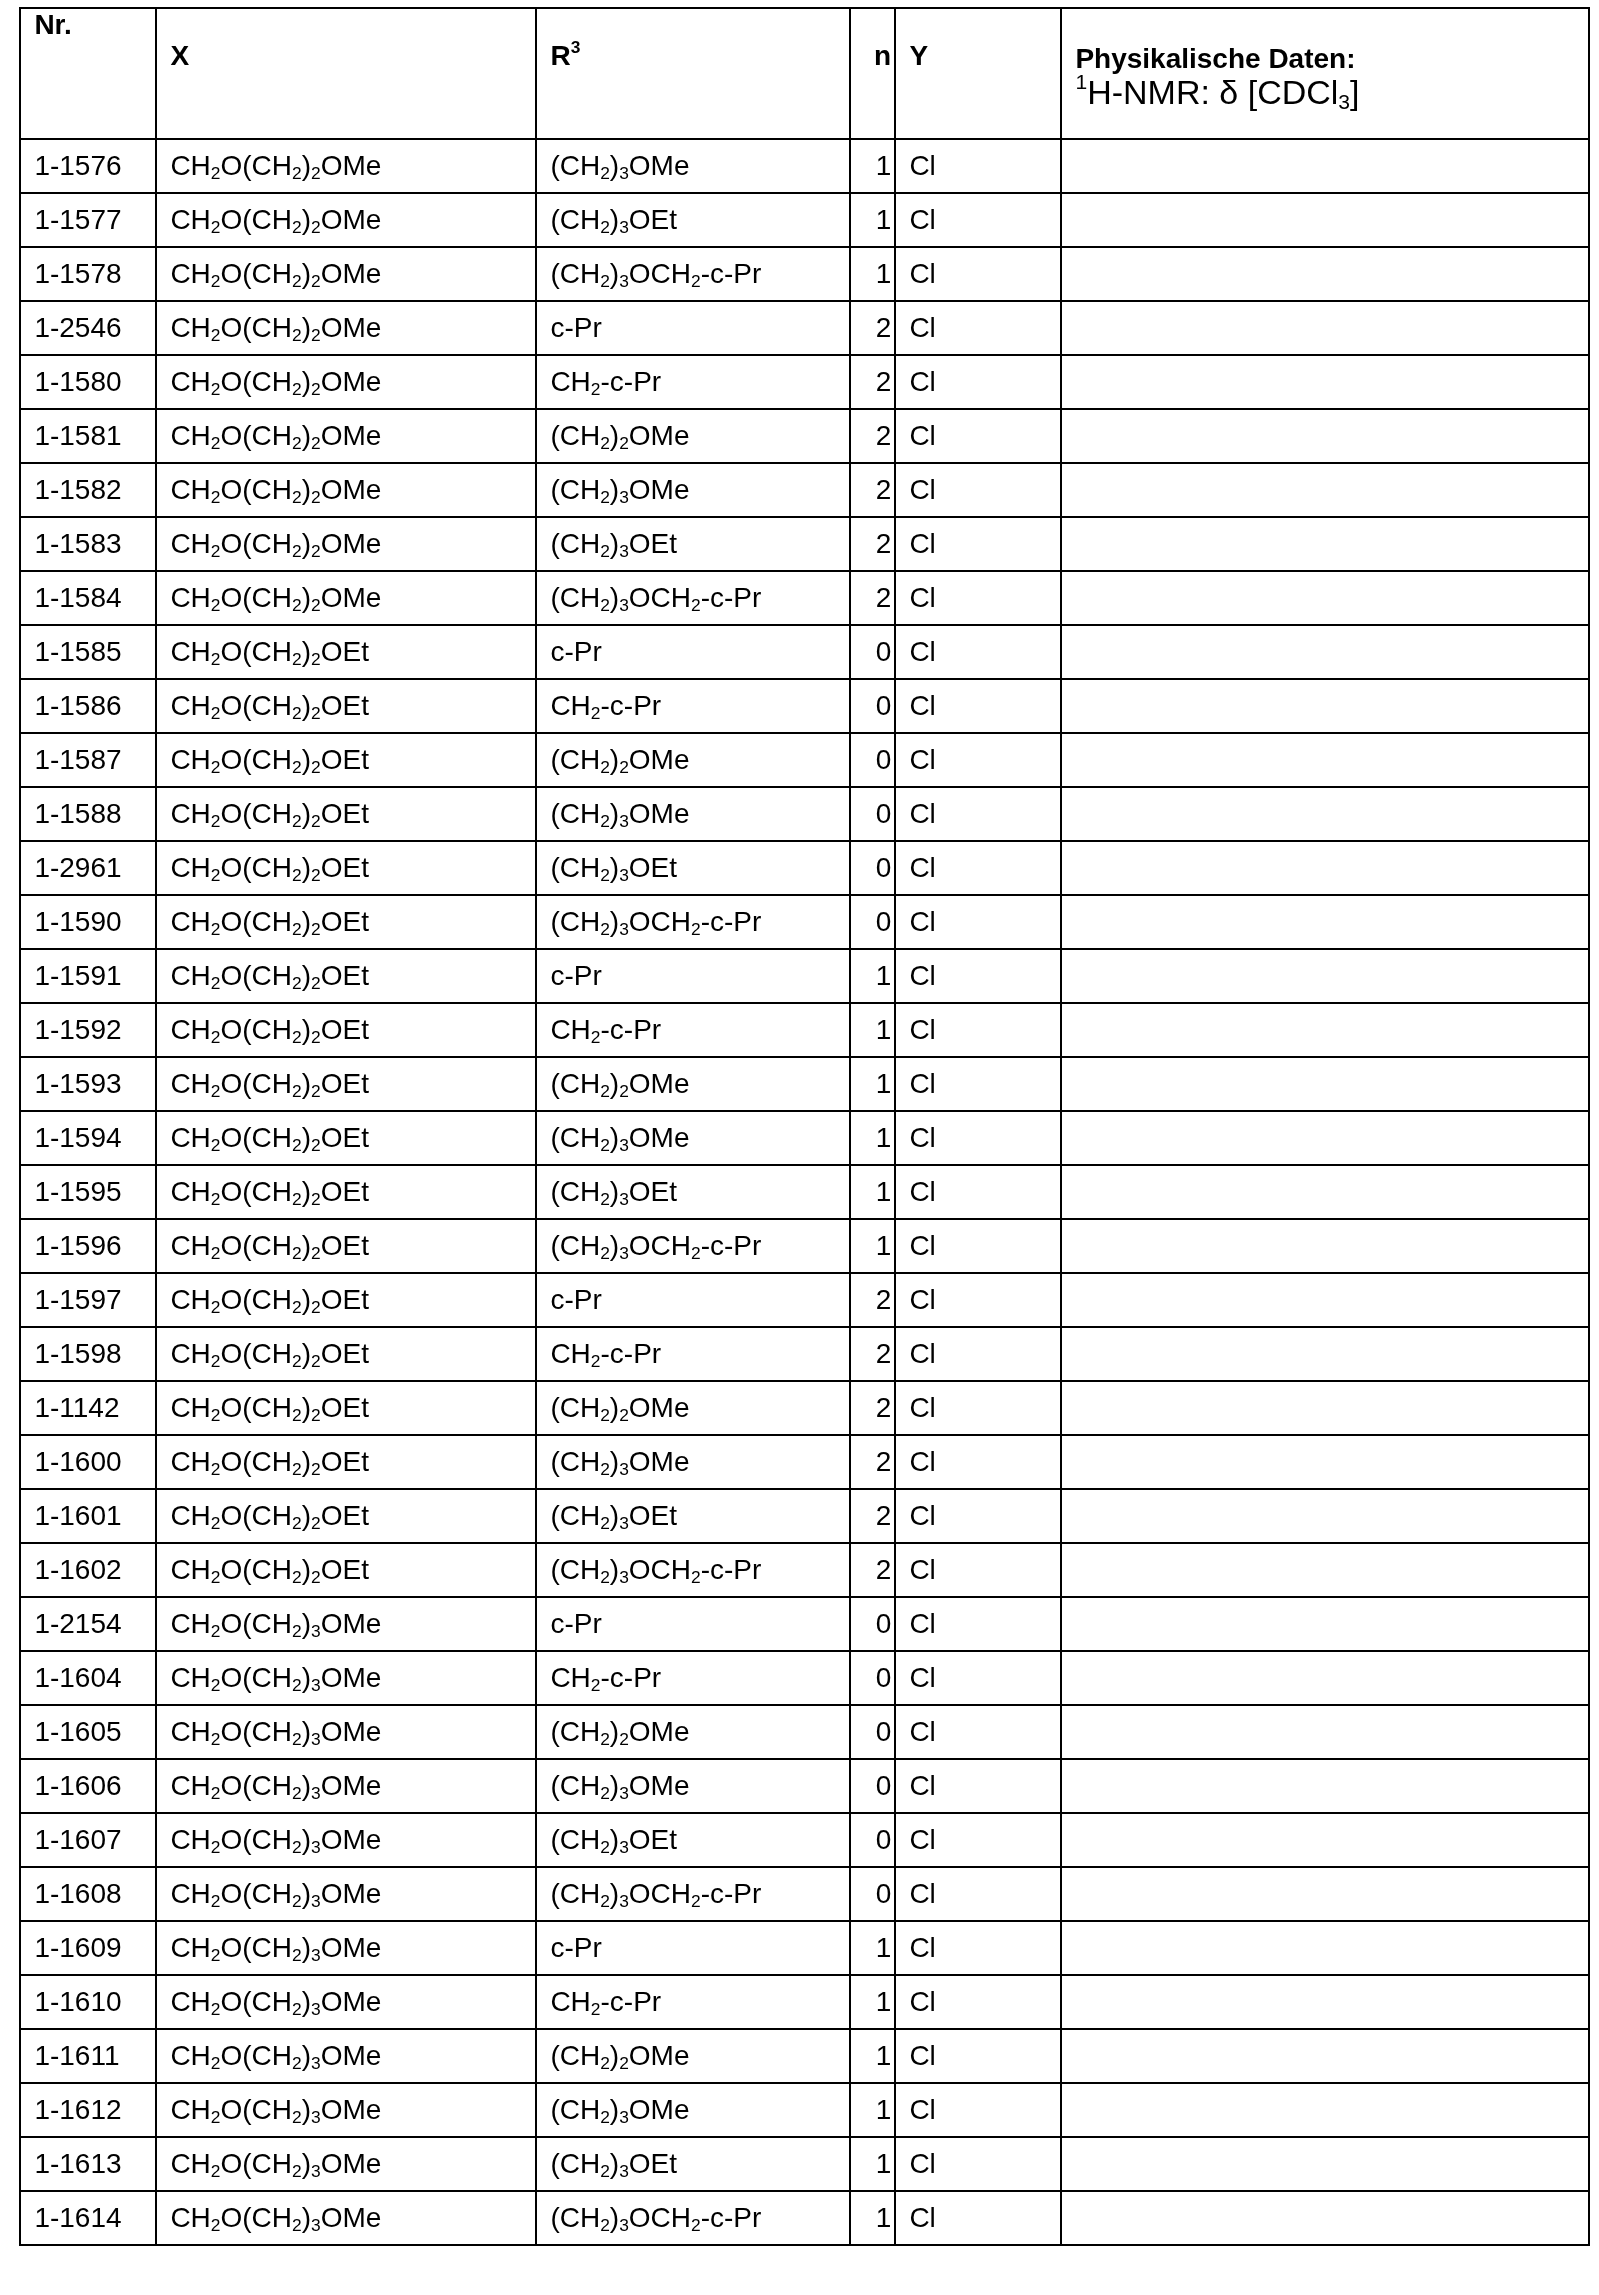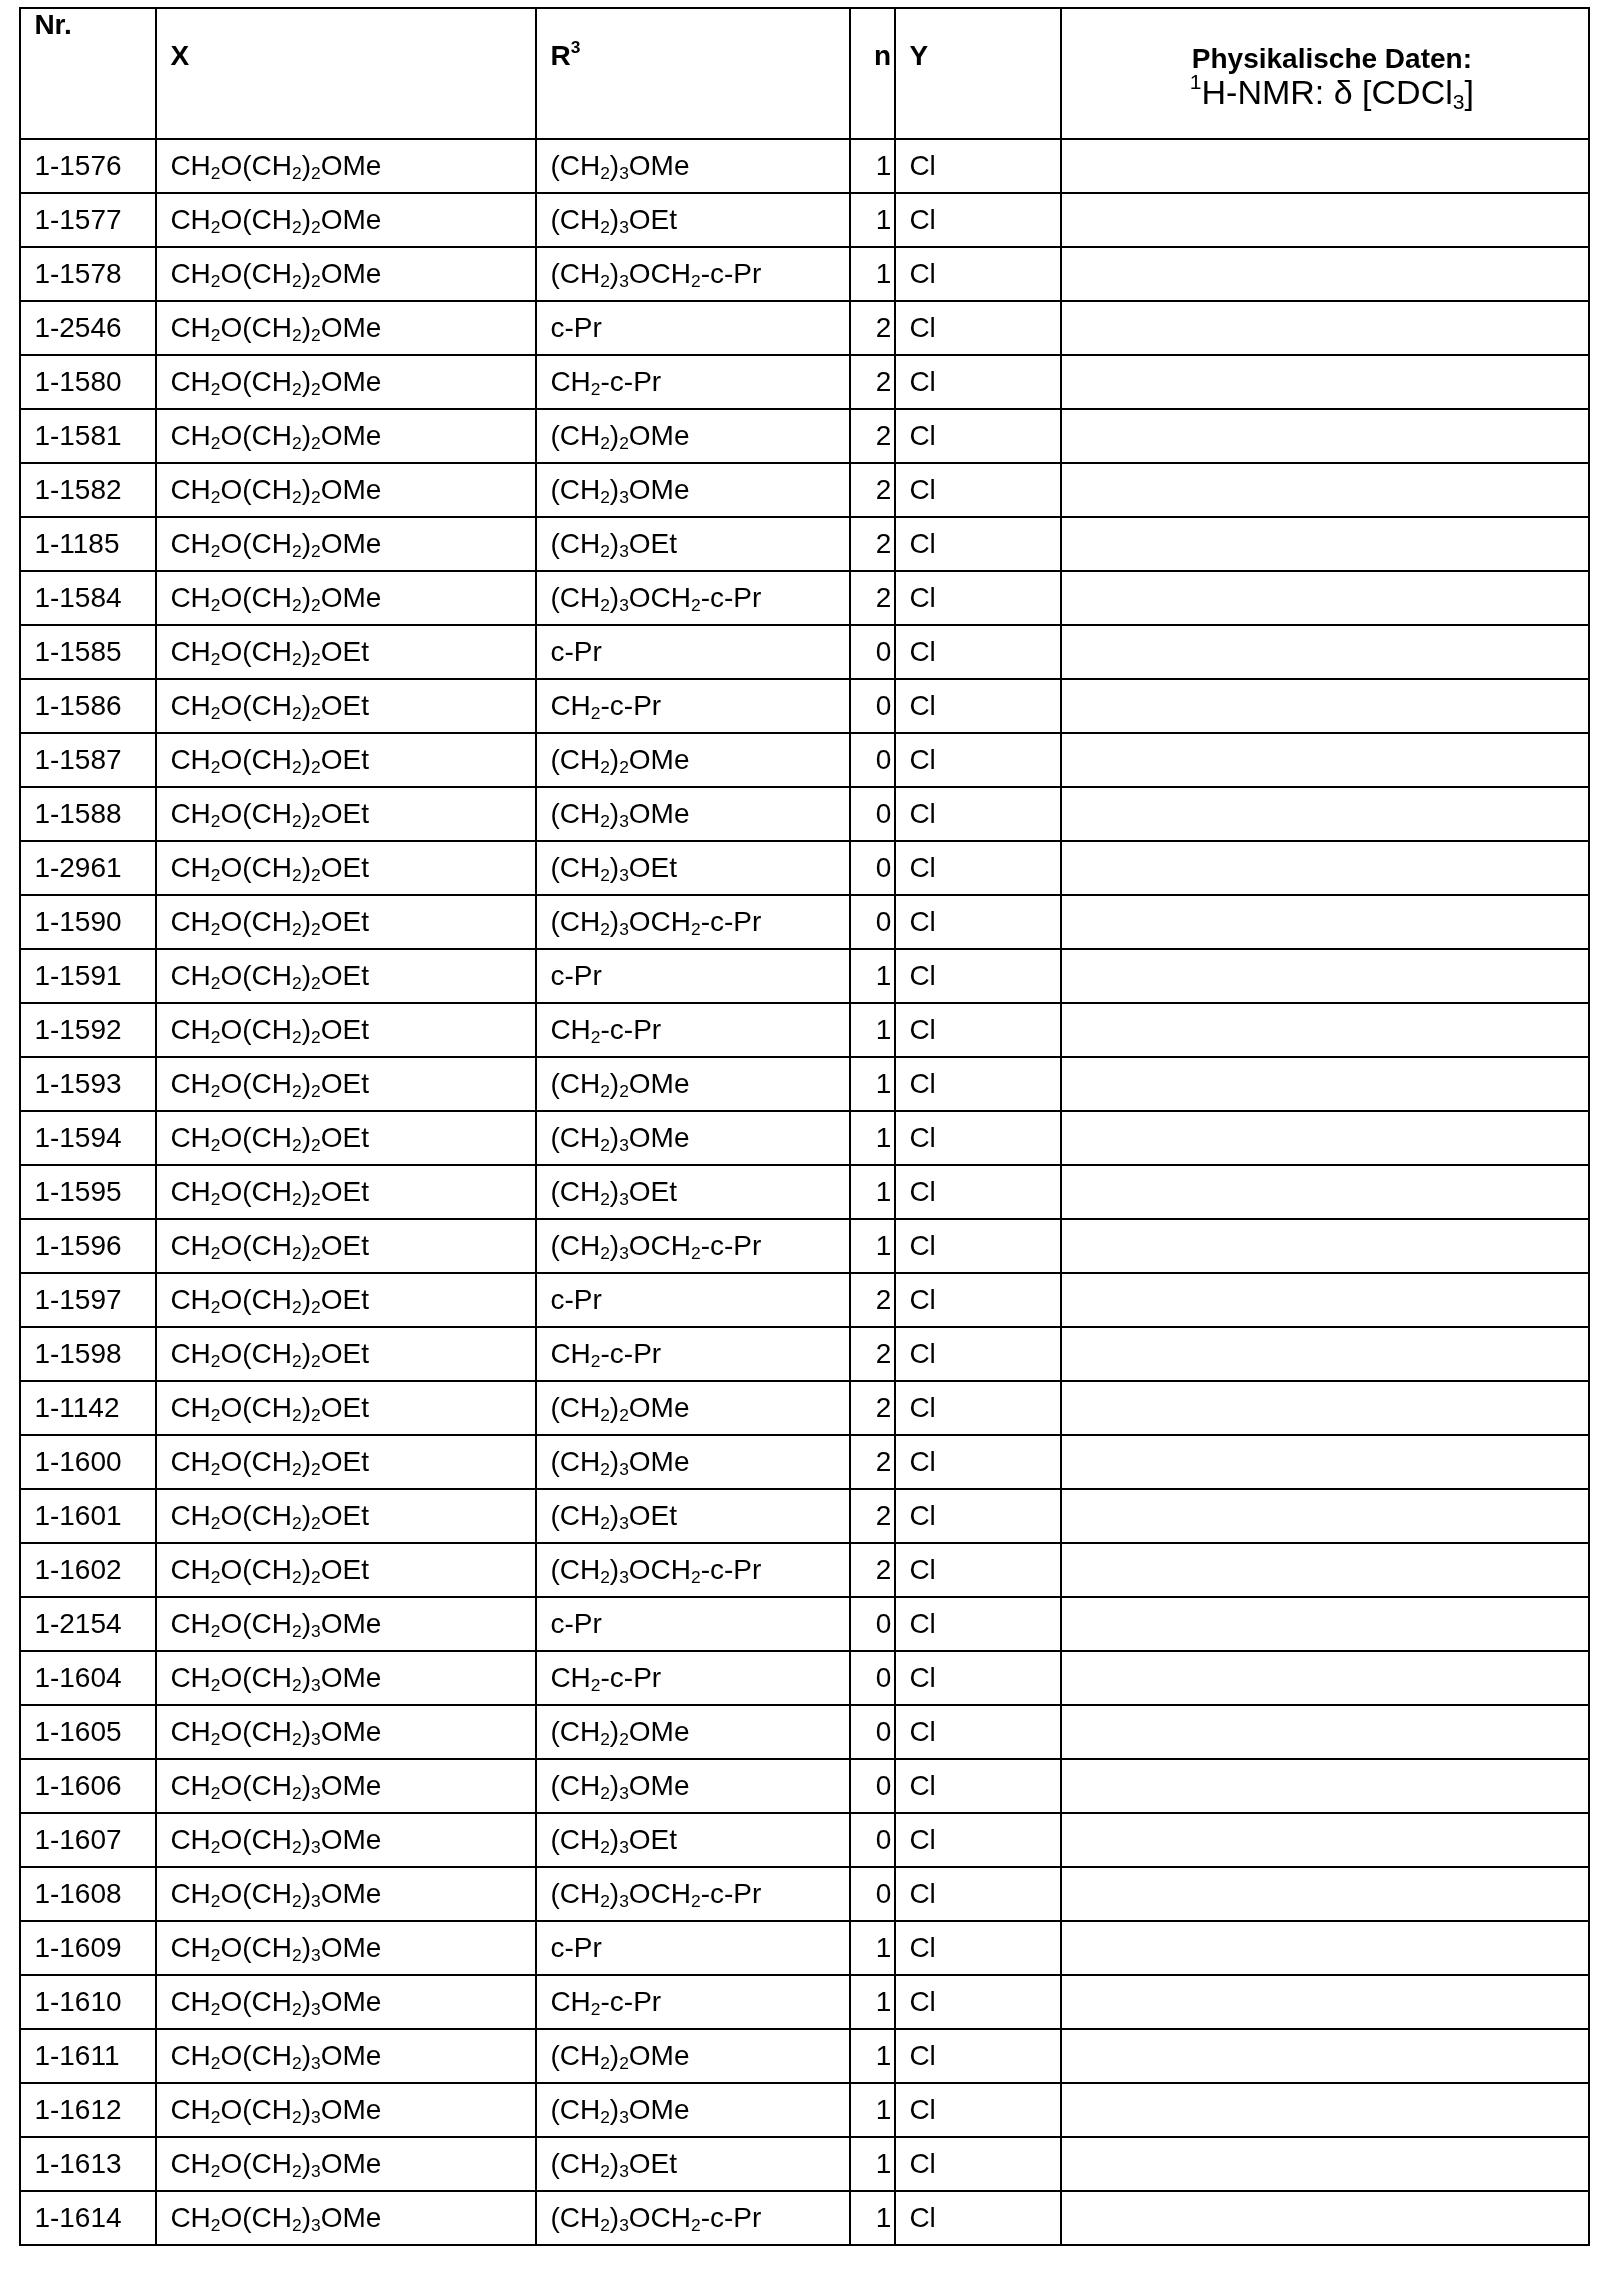--- a/index.html
+++ b/index.html
@@ -7,21 +7,21 @@
          font-family:"Liberation Sans", sans-serif; color:#000; }
   table.doc { position:absolute; left:19.4px; top:6.5px; width:1569px;
               border-collapse:collapse; table-layout:fixed; }
   table.doc td, table.doc th { border:2.4px solid #000; padding:0 0 0 13px;
               font-size:28px; font-weight:normal; text-align:left;
               vertical-align:middle; height:52px; white-space:nowrap; overflow:hidden; }
   table.doc th { font-weight:bold; vertical-align:top; height:95px; padding-top:0; }
   table.doc th.c-n, table.doc td.c-n { padding:0 3.2px 0 0; text-align:right; }
   table.doc th.c-n { padding-top:31px; }
   table.doc th.c-x, table.doc th.c-r, table.doc th.c-y { padding-top:31px; }
-  table.doc th.c-p { padding-top:34px;text-align:center; }
+  table.doc th.c-p { padding-top:34px; }
   .sub-note { display:block; font-weight:normal; font-size:34px; margin-top:-1.6px; }
   sub { font-size:0.62em; vertical-align:-0.25em; line-height:0; }
   sup { font-size:0.62em; vertical-align:0.7em; line-height:0; }
   col.c-nr { width:136px; } col.c-x { width:380px; } col.c-r { width:314px; }
   col.c-n { width:45px; } col.c-y { width:166px; } col.c-p { width:528px; }
 </style>
 </head>
 <body>
 
 <table class="doc">
@@ -97,21 +97,21 @@
   </tr>
       <tr>
     <td class="c-nr">1-1582</td>
     <td class="c-x">CH<sub>2</sub>O(CH<sub>2</sub>)<sub>2</sub>OMe</td>
     <td class="c-r">(CH<sub>2</sub>)<sub>3</sub>OMe</td>
     <td class="c-n">2</td>
     <td class="c-y">Cl</td>
     <td class="c-p"></td>
   </tr>
       <tr>
-    <td class="c-nr">1-1185</td>
+    <td class="c-nr">1-1583</td>
     <td class="c-x">CH<sub>2</sub>O(CH<sub>2</sub>)<sub>2</sub>OMe</td>
     <td class="c-r">(CH<sub>2</sub>)<sub>3</sub>OEt</td>
     <td class="c-n">2</td>
     <td class="c-y">Cl</td>
     <td class="c-p"></td>
   </tr>
       <tr>
     <td class="c-nr">1-1584</td>
     <td class="c-x">CH<sub>2</sub>O(CH<sub>2</sub>)<sub>2</sub>OMe</td>
     <td class="c-r">(CH<sub>2</sub>)<sub>3</sub>OCH<sub>2</sub>-c-Pr</td>

